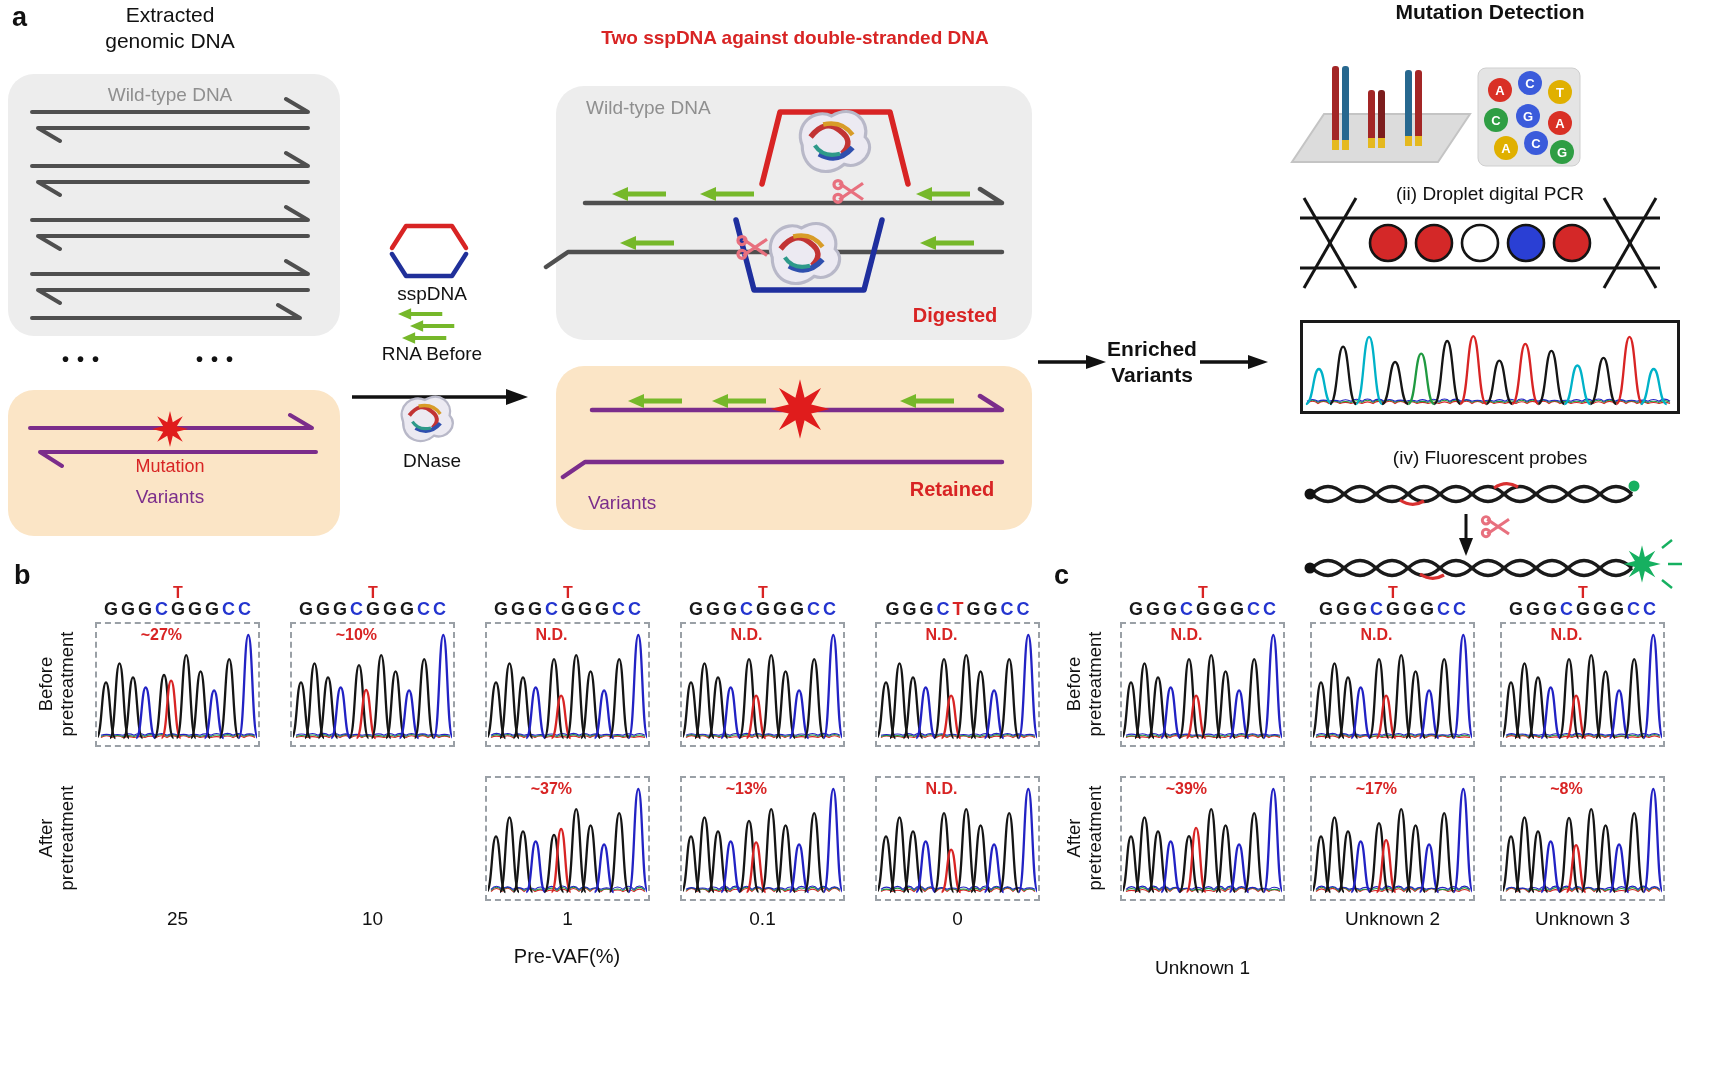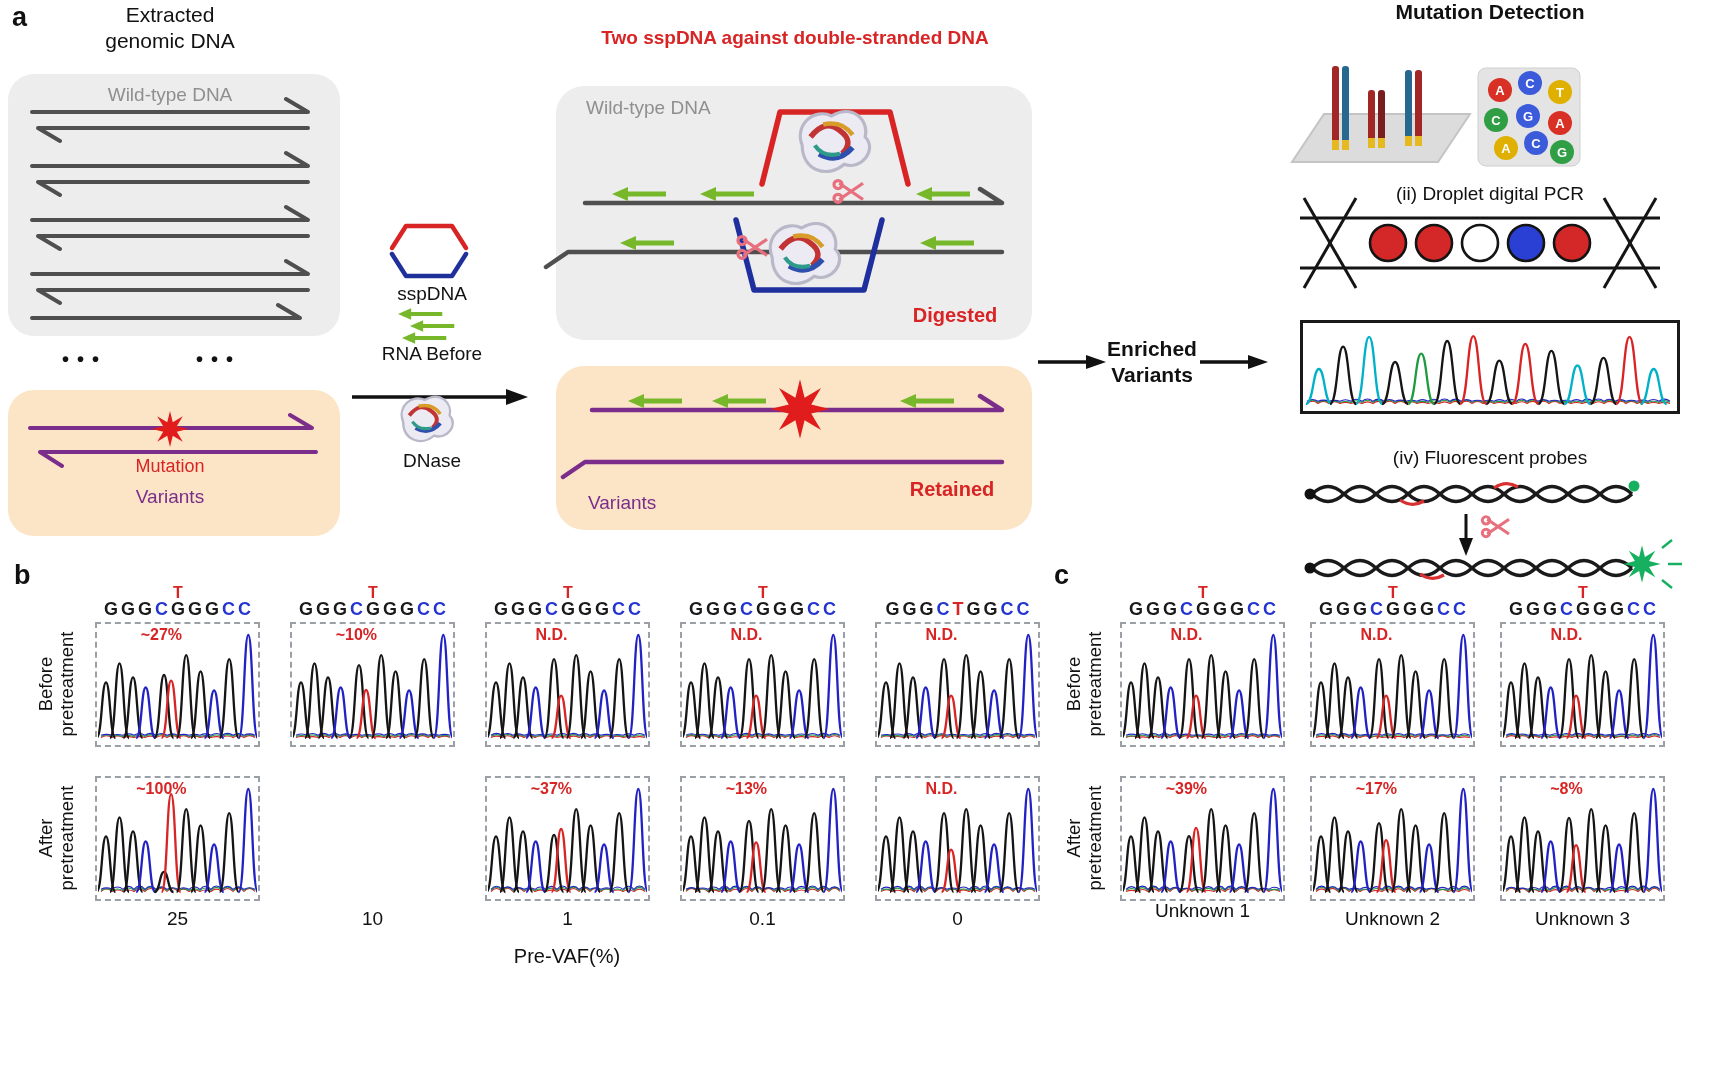--- a/index.html
+++ b/index.html
@@ -290,39 +290,20 @@
         <path d="M38.2,111 C43.7,111 43.3,60.5 47.7,60.5 C52.1,60.5 51.7,111 57.2,111" stroke="#2222c4" stroke-width="2.3" fill="none"></path>
         <path d="M56.5,111 C62.0,111 61.6,48.0 66.0,48.0 C70.4,48.0 70.0,111 75.5,111" stroke="#151515" stroke-width="2.3" fill="none"></path>
         <path d="M63.6,111 C69.2,111 68.8,53.6 73.1,53.6 C77.5,53.6 77.1,111 82.6,111" stroke="#d82424" stroke-width="2.3" fill="none"></path>
         <path d="M78.7,111 C84.3,111 83.9,28.2 88.2,28.2 C92.6,28.2 92.2,111 97.7,111" stroke="#151515" stroke-width="2.3" fill="none"></path>
         <path d="M93.1,111 C98.6,111 98.2,44.3 102.6,44.3 C106.9,44.3 106.5,111 112.1,111" stroke="#151515" stroke-width="2.3" fill="none"></path>
         <path d="M106.6,111 C112.1,111 111.7,63.5 116.1,63.5 C120.4,63.5 120.1,111 125.6,111" stroke="#2222c4" stroke-width="2.3" fill="none"></path>
         <path d="M121.7,111 C127.2,111 126.8,32.2 131.2,32.2 C135.5,32.2 135.2,111 140.7,111" stroke="#151515" stroke-width="2.3" fill="none"></path>
         <path d="M140.8,111 C146.3,111 145.9,8.0 150.3,8.0 C154.6,8.0 154.2,111 159.8,111" stroke="#2222c4" stroke-width="2.3" fill="none"></path>
       </svg>
     </div>
-    <div class="chrom" style="left: 95px; top: 776px; width: 165px; height: 125px;">
-      <span class="annot">~100%</span>
-      <svg width="159" height="117" viewBox="0 0 159 117" style="position:absolute;left:1px;bottom:1px">
-        <path d="M3 110.5 q5.5 -4.9 11 0 q5.5 -3.1 11 0 q5.5 -2.9 11 0 q5.5 -4.7 11 0 q5.5 -6.0 11 0 q5.5 -6.5 11 0 q5.5 -6.0 11 0 q5.5 -4.8 11 0 q5.5 -3.0 11 0 q5.5 -3.0 11 0 q5.5 -4.8 11 0 q5.5 -6.0 11 0 q5.5 -6.5 11 0 q5.5 -6.0 11 0" stroke="#d82424" stroke-width="1.1" fill="none"></path>
-        <path d="M3 109.4 q5.5 -3.2 11 0 q5.5 -2.9 11 0 q5.5 -4.7 11 0 q5.5 -6.0 11 0 q5.5 -6.5 11 0 q5.5 -6.1 11 0 q5.5 -4.8 11 0 q5.5 -3.1 11 0 q5.5 -3.0 11 0 q5.5 -4.8 11 0 q5.5 -6.0 11 0 q5.5 -6.5 11 0 q5.5 -6.0 11 0 q5.5 -4.7 11 0" stroke="#1f9a40" stroke-width="1.1" fill="none"></path>
-        <path d="M3 108.3 q5.5 -2.8 11 0 q5.5 -4.6 11 0 q5.5 -5.9 11 0 q5.5 -6.5 11 0 q5.5 -6.1 11 0 q5.5 -4.9 11 0 q5.5 -3.1 11 0 q5.5 -2.9 11 0 q5.5 -4.8 11 0 q5.5 -6.0 11 0 q5.5 -6.5 11 0 q5.5 -6.0 11 0 q5.5 -4.8 11 0 q5.5 -3.0 11 0" stroke="#2222c4" stroke-width="1.1" fill="none"></path>
-        <path d="M-1.5,111 C4.0,111 3.6,55.4 8.0,55.4 C12.3,55.4 11.9,111 17.4,111" stroke="#151515" stroke-width="2.3" fill="none"></path>
-        <path d="M12.0,111 C17.5,111 17.1,36.3 21.5,36.3 C25.8,36.3 25.5,111 31.0,111" stroke="#151515" stroke-width="2.3" fill="none"></path>
-        <path d="M25.5,111 C31.0,111 30.6,50.4 35.0,50.4 C39.3,50.4 39.0,111 44.5,111" stroke="#151515" stroke-width="2.3" fill="none"></path>
-        <path d="M38.2,111 C43.7,111 43.3,60.5 47.7,60.5 C52.1,60.5 51.7,111 57.2,111" stroke="#2222c4" stroke-width="2.3" fill="none"></path>
-        <path d="M56.5,111 C62.0,111 61.6,90.8 66.0,90.8 C70.4,90.8 70.0,111 75.5,111" stroke="#151515" stroke-width="2.3" fill="none"></path>
-        <path d="M63.6,111 C69.2,111 68.8,13.0 73.1,13.0 C77.5,13.0 77.1,111 82.6,111" stroke="#d82424" stroke-width="2.3" fill="none"></path>
-        <path d="M78.7,111 C84.3,111 83.9,28.2 88.2,28.2 C92.6,28.2 92.2,111 97.7,111" stroke="#151515" stroke-width="2.3" fill="none"></path>
-        <path d="M93.1,111 C98.6,111 98.2,44.3 102.6,44.3 C106.9,44.3 106.5,111 112.1,111" stroke="#151515" stroke-width="2.3" fill="none"></path>
-        <path d="M106.6,111 C112.1,111 111.7,63.5 116.1,63.5 C120.4,63.5 120.1,111 125.6,111" stroke="#2222c4" stroke-width="2.3" fill="none"></path>
-        <path d="M121.7,111 C127.2,111 126.8,32.2 131.2,32.2 C135.5,32.2 135.2,111 140.7,111" stroke="#151515" stroke-width="2.3" fill="none"></path>
-        <path d="M140.8,111 C146.3,111 145.9,8.0 150.3,8.0 C154.6,8.0 154.2,111 159.8,111" stroke="#2222c4" stroke-width="2.3" fill="none"></path>
-      </svg>
-    </div>
     <div class="xlab" style="left: 80px; top: 908px; width: 195px;">25</div>
     <div class="seqhead" style="left: 290px; top: 580px; width: 165px;">
       <span style="color:#1a1a1a">G</span>
       <span style="color:#1a1a1a">G</span>
       <span style="color:#1a1a1a">G</span>
       <span style="color:#2435cf">C</span>
       <span class="stk"><span class="stk-t" style="color:#d82424">T</span><span style="color:#1a1a1a">G</span></span>
       <span style="color:#1a1a1a">G</span>
       <span style="color:#1a1a1a">G</span>
       <span style="color:#2435cf">C</span>
@@ -540,21 +521,21 @@
         <path d="M38.2,111 C43.7,111 43.3,60.5 47.7,60.5 C52.1,60.5 51.7,111 57.2,111" stroke="#2222c4" stroke-width="2.3" fill="none"></path>
         <path d="M56.5,111 C62.0,111 61.6,55.1 66.0,55.1 C70.4,55.1 70.0,111 75.5,111" stroke="#151515" stroke-width="2.3" fill="none"></path>
         <path d="M63.6,111 C69.2,111 68.8,46.9 73.1,46.9 C77.5,46.9 77.1,111 82.6,111" stroke="#d82424" stroke-width="2.3" fill="none"></path>
         <path d="M78.7,111 C84.3,111 83.9,28.2 88.2,28.2 C92.6,28.2 92.2,111 97.7,111" stroke="#151515" stroke-width="2.3" fill="none"></path>
         <path d="M93.1,111 C98.6,111 98.2,44.3 102.6,44.3 C106.9,44.3 106.5,111 112.1,111" stroke="#151515" stroke-width="2.3" fill="none"></path>
         <path d="M106.6,111 C112.1,111 111.7,63.5 116.1,63.5 C120.4,63.5 120.1,111 125.6,111" stroke="#2222c4" stroke-width="2.3" fill="none"></path>
         <path d="M121.7,111 C127.2,111 126.8,32.2 131.2,32.2 C135.5,32.2 135.2,111 140.7,111" stroke="#151515" stroke-width="2.3" fill="none"></path>
         <path d="M140.8,111 C146.3,111 145.9,8.0 150.3,8.0 C154.6,8.0 154.2,111 159.8,111" stroke="#2222c4" stroke-width="2.3" fill="none"></path>
       </svg>
     </div>
-    <div class="xlab" style="left: 1105px; top: 900px; width: 195px;">Unknown 1</div>
+    <div class="xlab" style="left: 1105px; top: 957px; width: 195px;">Unknown 1</div>
     <div class="seqhead" style="left: 1310px; top: 580px; width: 165px;">
       <span style="color:#1a1a1a">G</span>
       <span style="color:#1a1a1a">G</span>
       <span style="color:#1a1a1a">G</span>
       <span style="color:#2435cf">C</span>
       <span class="stk"><span class="stk-t" style="color:#d82424">T</span><span style="color:#1a1a1a">G</span></span>
       <span style="color:#1a1a1a">G</span>
       <span style="color:#1a1a1a">G</span>
       <span style="color:#2435cf">C</span>
       <span style="color:#2435cf">C</span>

